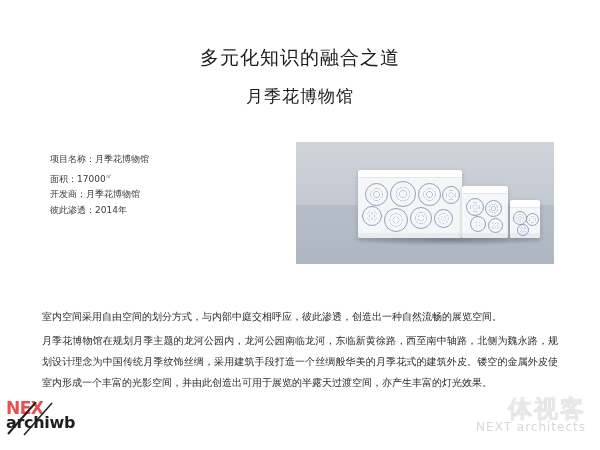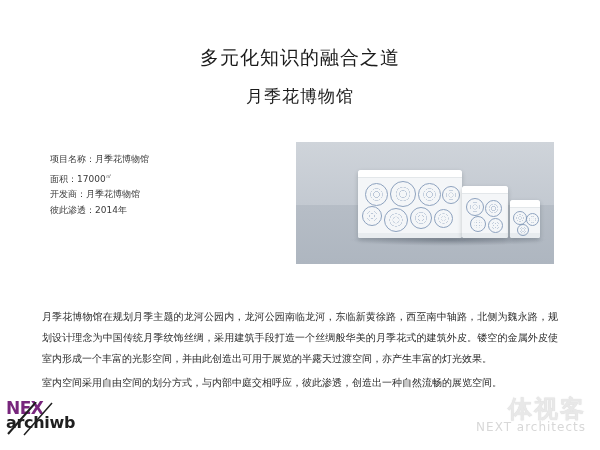--- a/index.html
+++ b/index.html
@@ -159,21 +159,21 @@
     left: 6px;
     bottom: 8px;
     width: 74px;
     height: 38px;
     opacity: 0.95;
   }
   .wm-left .wm-l1 {
     font-family: "DejaVu Sans", "Liberation Sans", sans-serif;
     font-weight: bold;
     font-size: 17px;
-    color: #701a75;
+    color: #ef4444;
     letter-spacing: -0.5px;
     line-height: 17px;
   }
   .wm-left .wm-l2 {
     font-weight: bold;
     font-size: 16px;
     color: #141414;
     letter-spacing: -0.3px;
     line-height: 12px;
   }
@@ -258,22 +258,22 @@
     <div class="bldg small">
       <div class="cap"></div>
       <div class="base"></div>
       <div class="rose" style="left:3px;  top:11px; width:12px; height:12px;"></div>
       <div class="rose" style="left:16px; top:13px; width:11px; height:11px;"></div>
       <div class="rose" style="left:7px;  top:24px; width:10px; height:10px;"></div>
     </div>
   </div>
 
   <div class="body-text">
+    <p>室内空间采用自由空间的划分方式，与内部中庭交相呼应，彼此渗透，创造出一种自然流畅的展览空间。</p>
     <p>月季花博物馆在规划月季主题的龙河公园内，龙河公园南临龙河，东临新黄徐路，西至南中轴路，北侧为魏永路，规划设计理念为中国传统月季纹饰丝绸，采用建筑手段打造一个丝绸般华美的月季花式的建筑外皮。镂空的金属外皮使室内形成一个丰富的光影空间，并由此创造出可用于展览的半露天过渡空间，亦产生丰富的灯光效果。</p>
-    <p>室内空间采用自由空间的划分方式，与内部中庭交相呼应，彼此渗透，创造出一种自然流畅的展览空间。</p>
   </div>
 
   <div class="wm-left">
     <svg class="wm-slash" viewBox="0 0 72 34">
       <line x1="2" y1="32" x2="30" y2="0" stroke="#141414" stroke-width="2"></line>
       <line x1="18" y1="33" x2="46" y2="1" stroke="#141414" stroke-width="1.5"></line>
     </svg>
     <div class="wm-l1">NEX</div>
     <div class="wm-l2">archiwb</div>
   </div>

